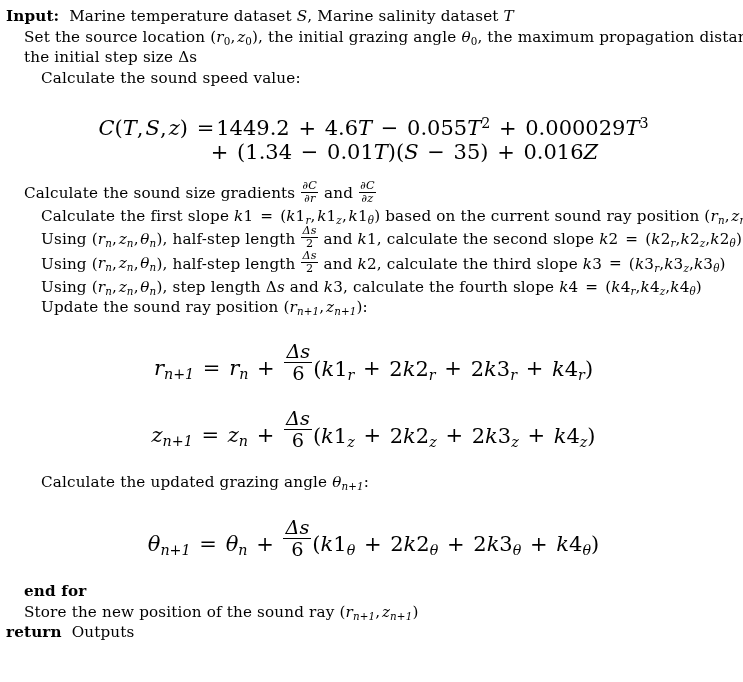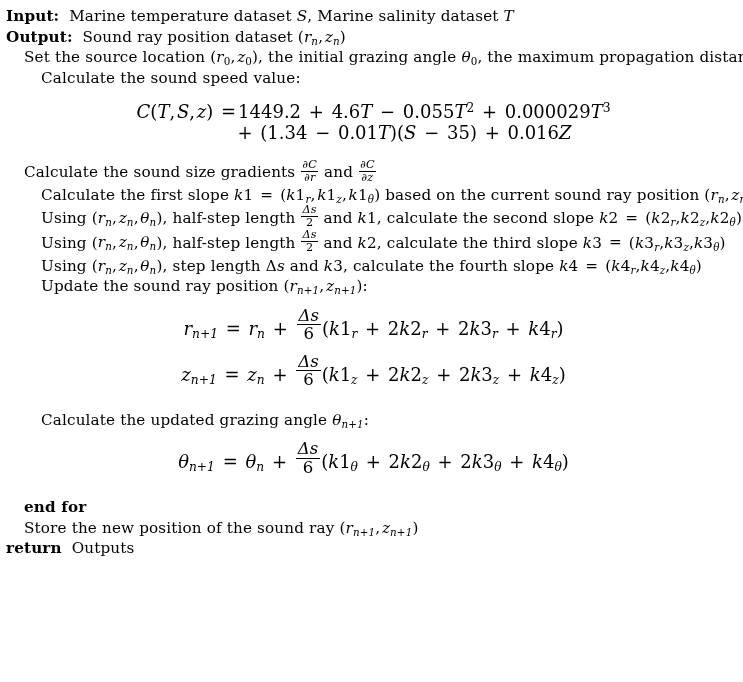--- a/index.html
+++ b/index.html
@@ -39,22 +39,23 @@
     font-size: 0.68em;
     line-height: 0;
   }
   sub { vertical-align: -0.28em; }
   sup { vertical-align: 0.52em; }
   sub.up { font-style: italic; }
 
   
   .eq-block {
     text-align: center;
-    font-size: 18px;
+    font-size: 21px;
     white-space: nowrap;
+    margin-top: 15px;
   }
   .eq-row {
     display: block;
     text-align: center;
   }
   .frac {
     display: inline-block;
     vertical-align: -0.45em;
     text-align: center;
     font-size: 0.92em;
@@ -102,29 +103,26 @@
 </head>
 <body>
 
 <div id="algorithm-page">
 
   <div class="line ind0">
     <span class="kw">Input:</span>
     <span class="sp">&nbsp;</span><span>Marine temperature dataset <span class="var">S</span>, Marine salinity dataset <span class="var">T</span></span>
   </div>
 
-  <div class="line ind0">
-    <span class="kw">Output:</span>
-    <span class="sp">&nbsp;</span><span>Sound ray position dataset (<span class="var">r<sub class="up">n</sub></span>, <span class="var">z<sub class="up">n</sub></span>)</span>
-  </div>
 
   <div class="line ind1">
     Set the source location (<span class="var">r<sub class="num">0</sub></span>, <span class="var">z<sub class="num">0</sub></span>), the initial grazing angle <span class="var">θ<sub class="num">0</sub></span>, the maximum propagation distance ,
   </div>
 
+  <div class="line ind1">the initial step size Δs</div>
 
 
 
   <div class="line ind2">Calculate the sound speed value:</div>
 
   <div class="gap-md"></div>
 
   <div class="eq-block">
     <span class="eq-row">
       <span class="var">C</span>(<span class="var">T</span>, <span class="var">S</span>, <span class="var">z</span>)

